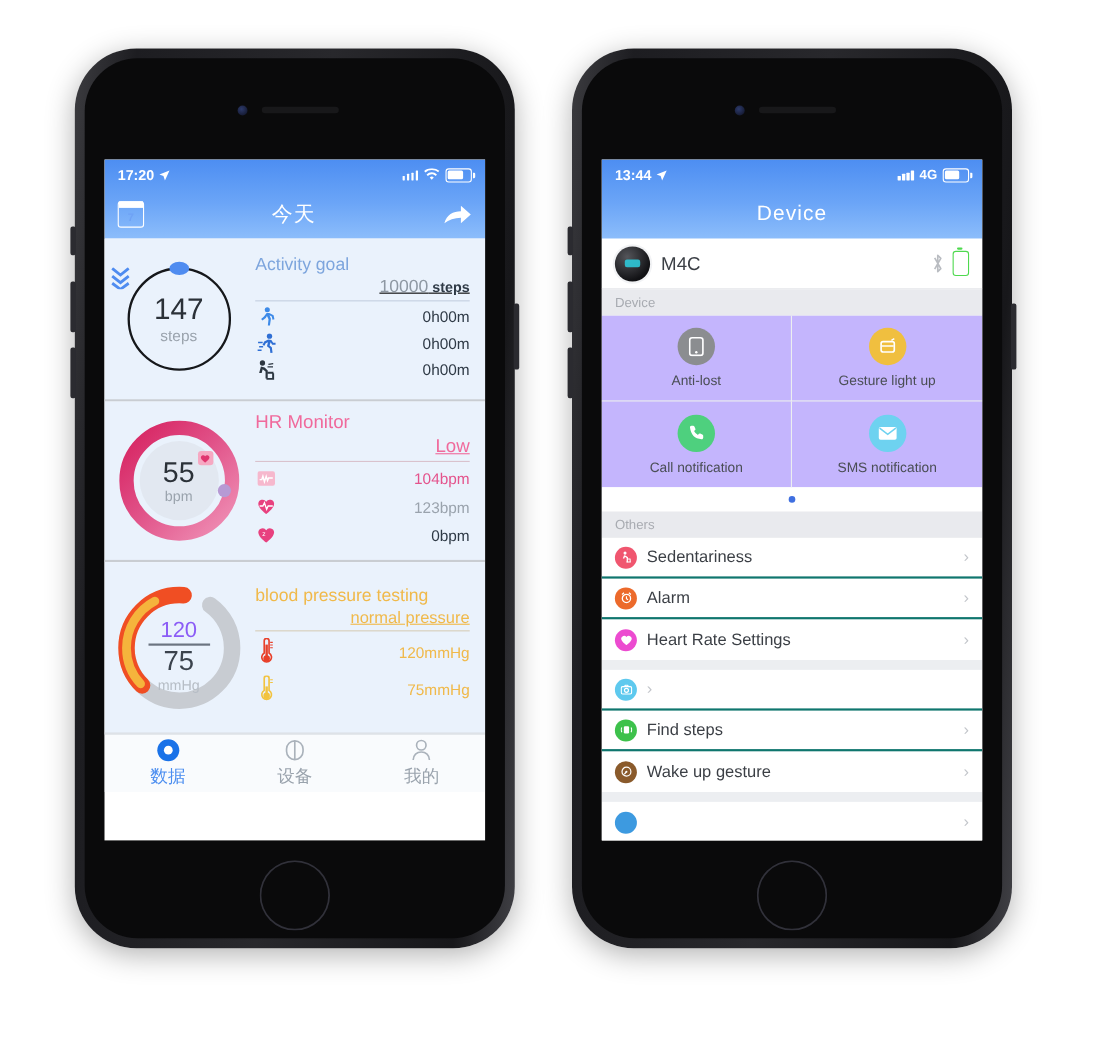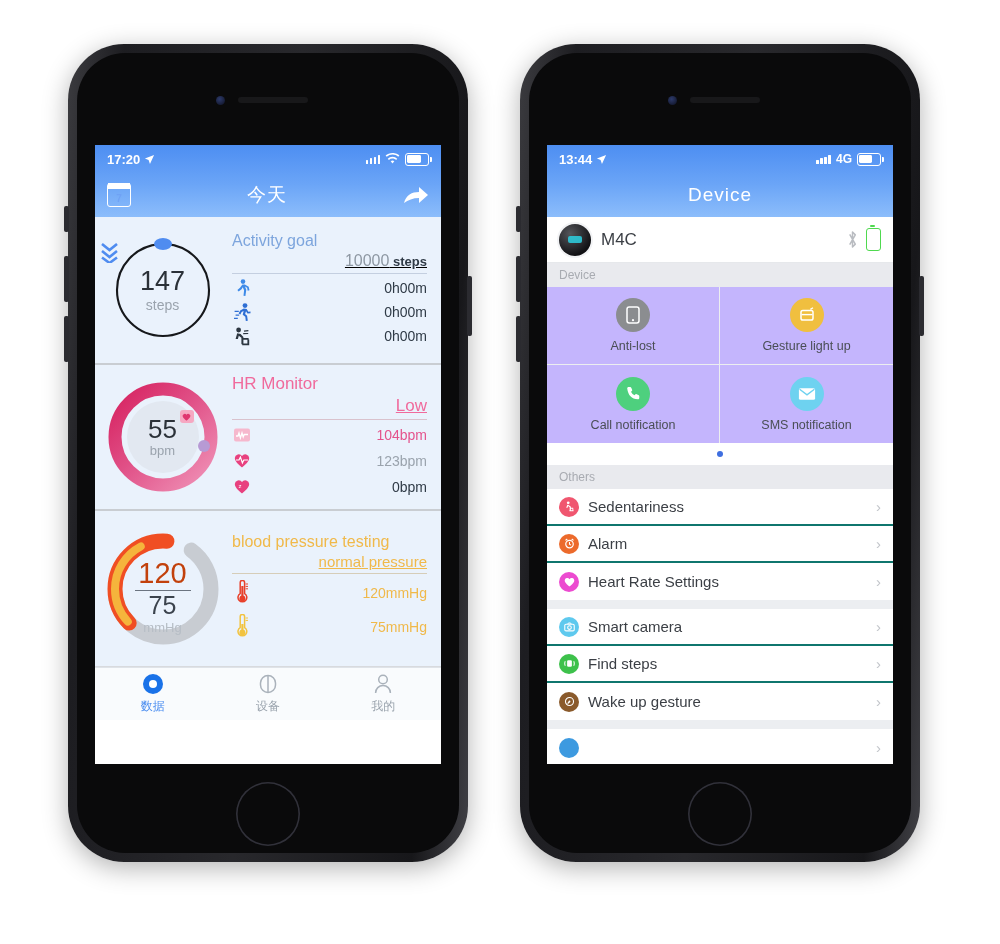--- a/index.html
+++ b/index.html
@@ -52,21 +52,21 @@
   .card-sub{font-size:15px;text-align:right;padding-bottom:3px;text-decoration:underline;}
   .hr-line{height:1px;background:#c4cfe0;margin-bottom:2px;}
   .metric{display:flex;align-items:center;justify-content:space-between;height:24px;}
   .metric .val{font-size:14px;color:#2f3a46;white-space:nowrap;}
   .mi{width:20px;display:flex;justify-content:center;}
 
   .chev{position:absolute;left:6px;top:26px;color:#4f8cf0;font-size:11px;line-height:8px;}
 
   .tabbar{height:52px;background:#f9fbfd;display:flex;border-top:1px solid #dfe3e8;}
   .tab{flex:1;display:flex;flex-direction:column;align-items:center;justify-content:center;gap:3px;}
-  .tab span{font-size:12px;color:#9aa3ad;}
+  .tab span{font-size:16px;color:#9aa3ad;}
   .tab.active span{color:#4a8df0;}
 
   
   #phone2{left:520px;top:44px;width:400px;height:818px;}
   #screen2{left:547px;top:145px;width:346px;height:619px;}
 
   .devrow{height:46px;background:#fff;display:flex;align-items:center;padding:0 12px;
           box-sizing:border-box;gap:10px;border-bottom:1px solid #e6e8eb;}
   .watchimg{width:32px;height:32px;border-radius:50%;flex:0 0 32px;
             background:radial-gradient(circle at 35% 30%,#54555a,#111114 72%);
@@ -279,21 +279,21 @@
     <div class="card last" style="height:155px;">
       <div class="ring-wrap">
         <div style="position:relative;width:122px;height:122px;">
           <svg width="122" height="122" viewBox="0 0 122 122">
             <circle cx="61" cy="61" r="48" fill="none" stroke="#c8ccd2" stroke-width="15" stroke-dasharray="186 116" stroke-dashoffset="-30" stroke-linecap="round" transform="rotate(-90 61 61)"></circle>
             <circle cx="61" cy="61" r="48" fill="none" stroke="#f04e23" stroke-width="15" stroke-dasharray="118 184" stroke-dashoffset="-188" stroke-linecap="round" transform="rotate(-90 61 61)"></circle>
             <circle cx="61" cy="61" r="48" fill="none" stroke="#f5b43c" stroke-width="8" stroke-dasharray="88 214" stroke-dashoffset="-190" stroke-linecap="round" transform="rotate(-90 61 61)"></circle>
             <circle cx="61" cy="61" r="38" fill="#eaf2fc"></circle>
           </svg>
           <div style="position:absolute;inset:0;display:flex;flex-direction:column;align-items:center;justify-content:center;">
-            <div style="font-size:29px;color:#c2410c;line-height:1.05;margin-top:16px;">120</div>
+            <div style="font-size:20px;color:#8b5cf6;line-height:1.05;margin-top:16px;">120</div>
             <div style="width:56px;height:1.4px;background:#6b7480;margin:1px 0;"></div>
             <div style="font-size:25px;color:#3b434d;line-height:1.05;">75</div>
             <div style="font-size:13px;color:#b6bdc5;margin-top:1px;">mmHg</div>
           </div>
         </div>
       </div>
       <div class="card-right">
         <div class="card-title" style="color:#f0b94a;font-size:16px;line-height:1.12;">blood pressure testing</div>
         <div class="card-sub" style="color:#f0b94a;font-size:15px;">normal pressure</div>
         <div class="hr-line" style="background:#d6cdb8;"></div>
@@ -483,21 +483,20 @@
 
   <div class="lgroup">
     <div class="lrow">
       <span class="lic" style="background:#5ec9ee;">
         <svg width="11" height="10" viewBox="0 0 12 11">
             <rect x="0.8" y="2.4" width="10.4" height="7.4" rx="1.4" fill="none" stroke="#fff" stroke-width="1.2"></rect>
         <circle cx="6" cy="6.1" r="2" fill="none" stroke="#fff" stroke-width="1.2"></circle>
         <path d="M4 2.4l.8-1.3h2.4l.8 1.3" fill="none" stroke="#fff" stroke-width="1.1"></path>
           </svg>
       </span>
-      <span class="ltxt">Smart camera</span>
       <span class="arrow">›</span>
     </div>
     <div class="lrow">
       <span class="lic" style="background:#3dc14b;">
         <svg width="11" height="11" viewBox="0 0 12 12">
             <rect x="3.4" y="2.4" width="5.2" height="7.2" rx="1.3" fill="#fff"></rect>
         <path d="M1.4 3.6C.6 5.2.6 6.8 1.4 8.4M10.6 3.6c.8 1.6.8 3.2 0 4.8" stroke="#fff" stroke-width="1.1" fill="none"></path>
           </svg>
       </span>
       <span class="ltxt">Find steps</span>

